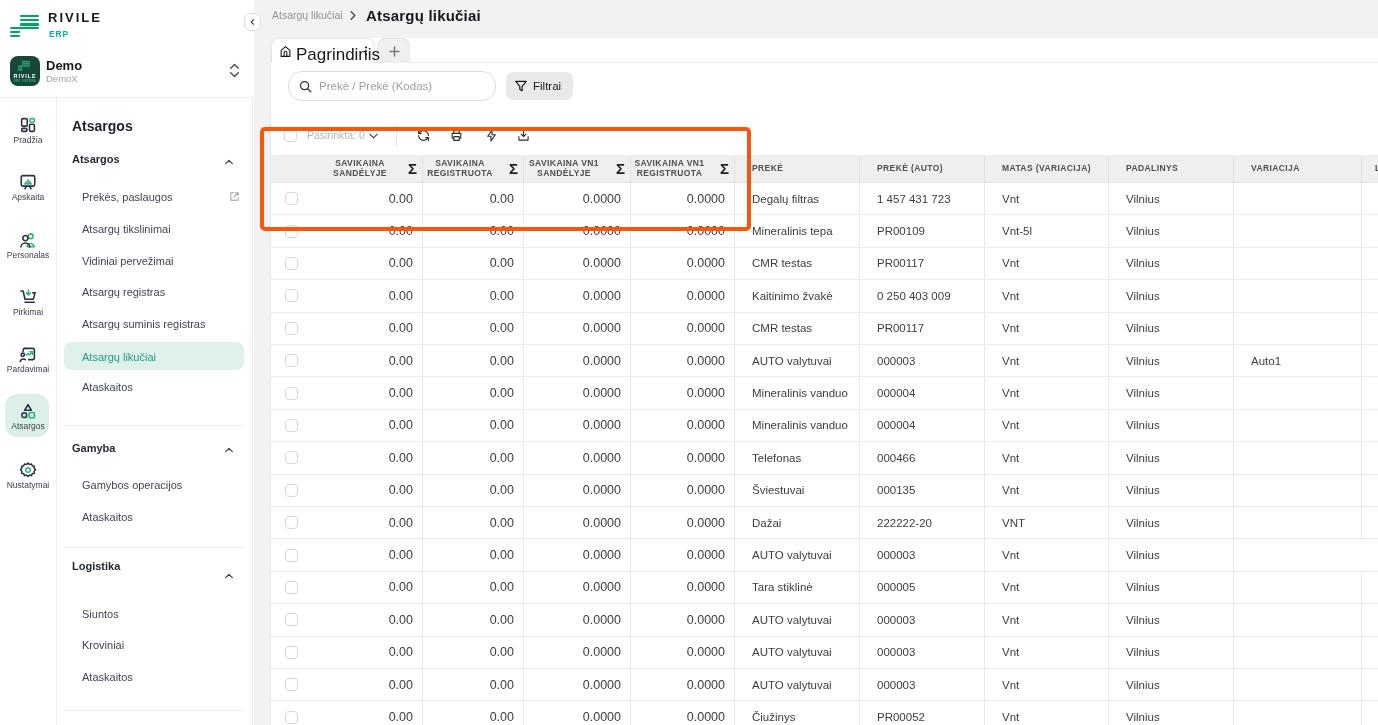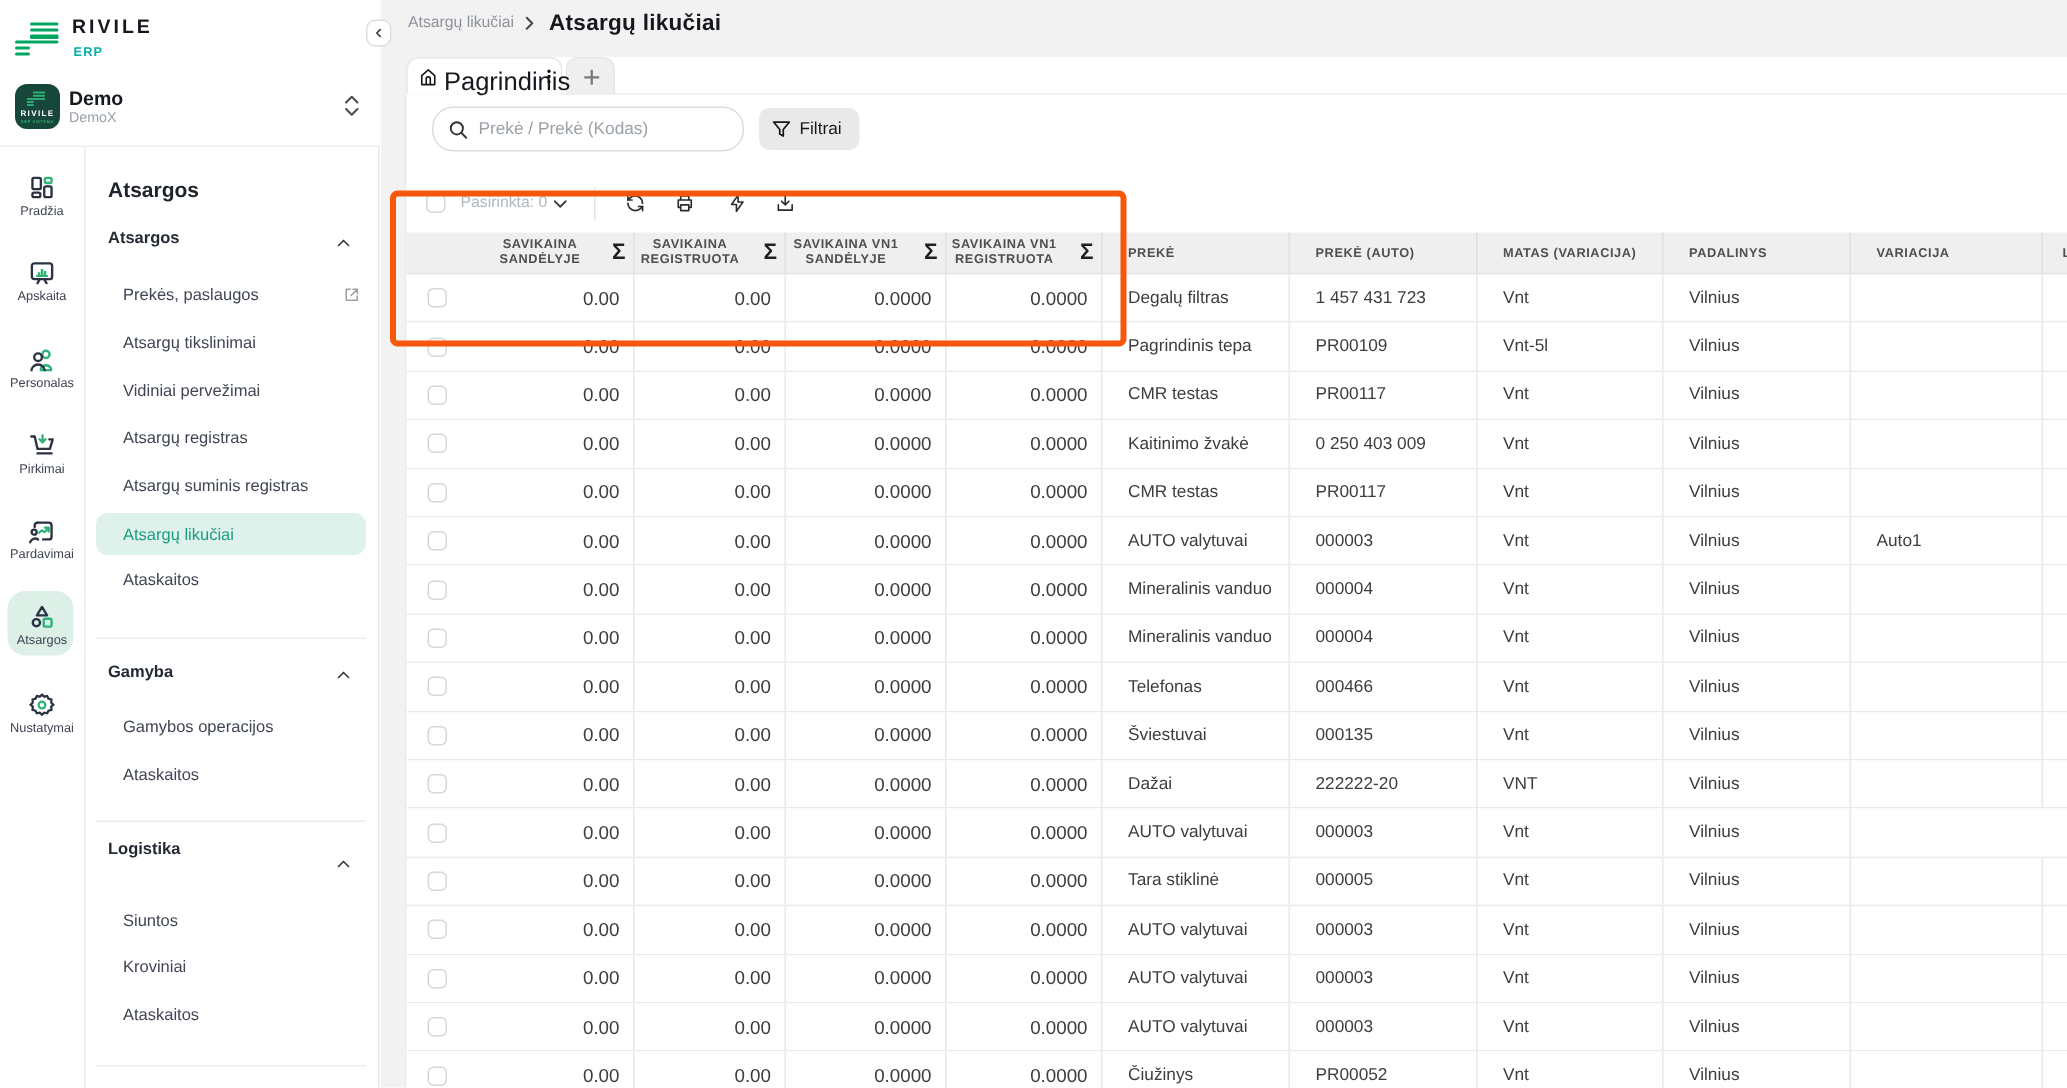--- a/index.html
+++ b/index.html
@@ -180,21 +180,21 @@
 <div class="c c10 txt"></div>
 </div>
 <div class="trow" style="top:215.4px">
 <div class="c c0">
       <span class="cb"></span>
     </div>
 <div class="c c1 num">0.00</div>
 <div class="c c2 num">0.00</div>
 <div class="c c3 num">0.0000</div>
 <div class="c c4 num">0.0000</div>
-<div class="c c5 txt">Pagrindinis tepa</div>
+<div class="c c5 txt">Mineralinis tepa</div>
 <div class="c c6 txt">PR00109</div>
 <div class="c c7 txt">Vnt-5l</div>
 <div class="c c8 txt">Vilnius</div>
 <div class="c c9 txt"></div>
 <div class="c c10 txt"></div>
 </div>
 <div class="trow" style="top:247.8px">
 <div class="c c0">
       <span class="cb"></span>
     </div>

